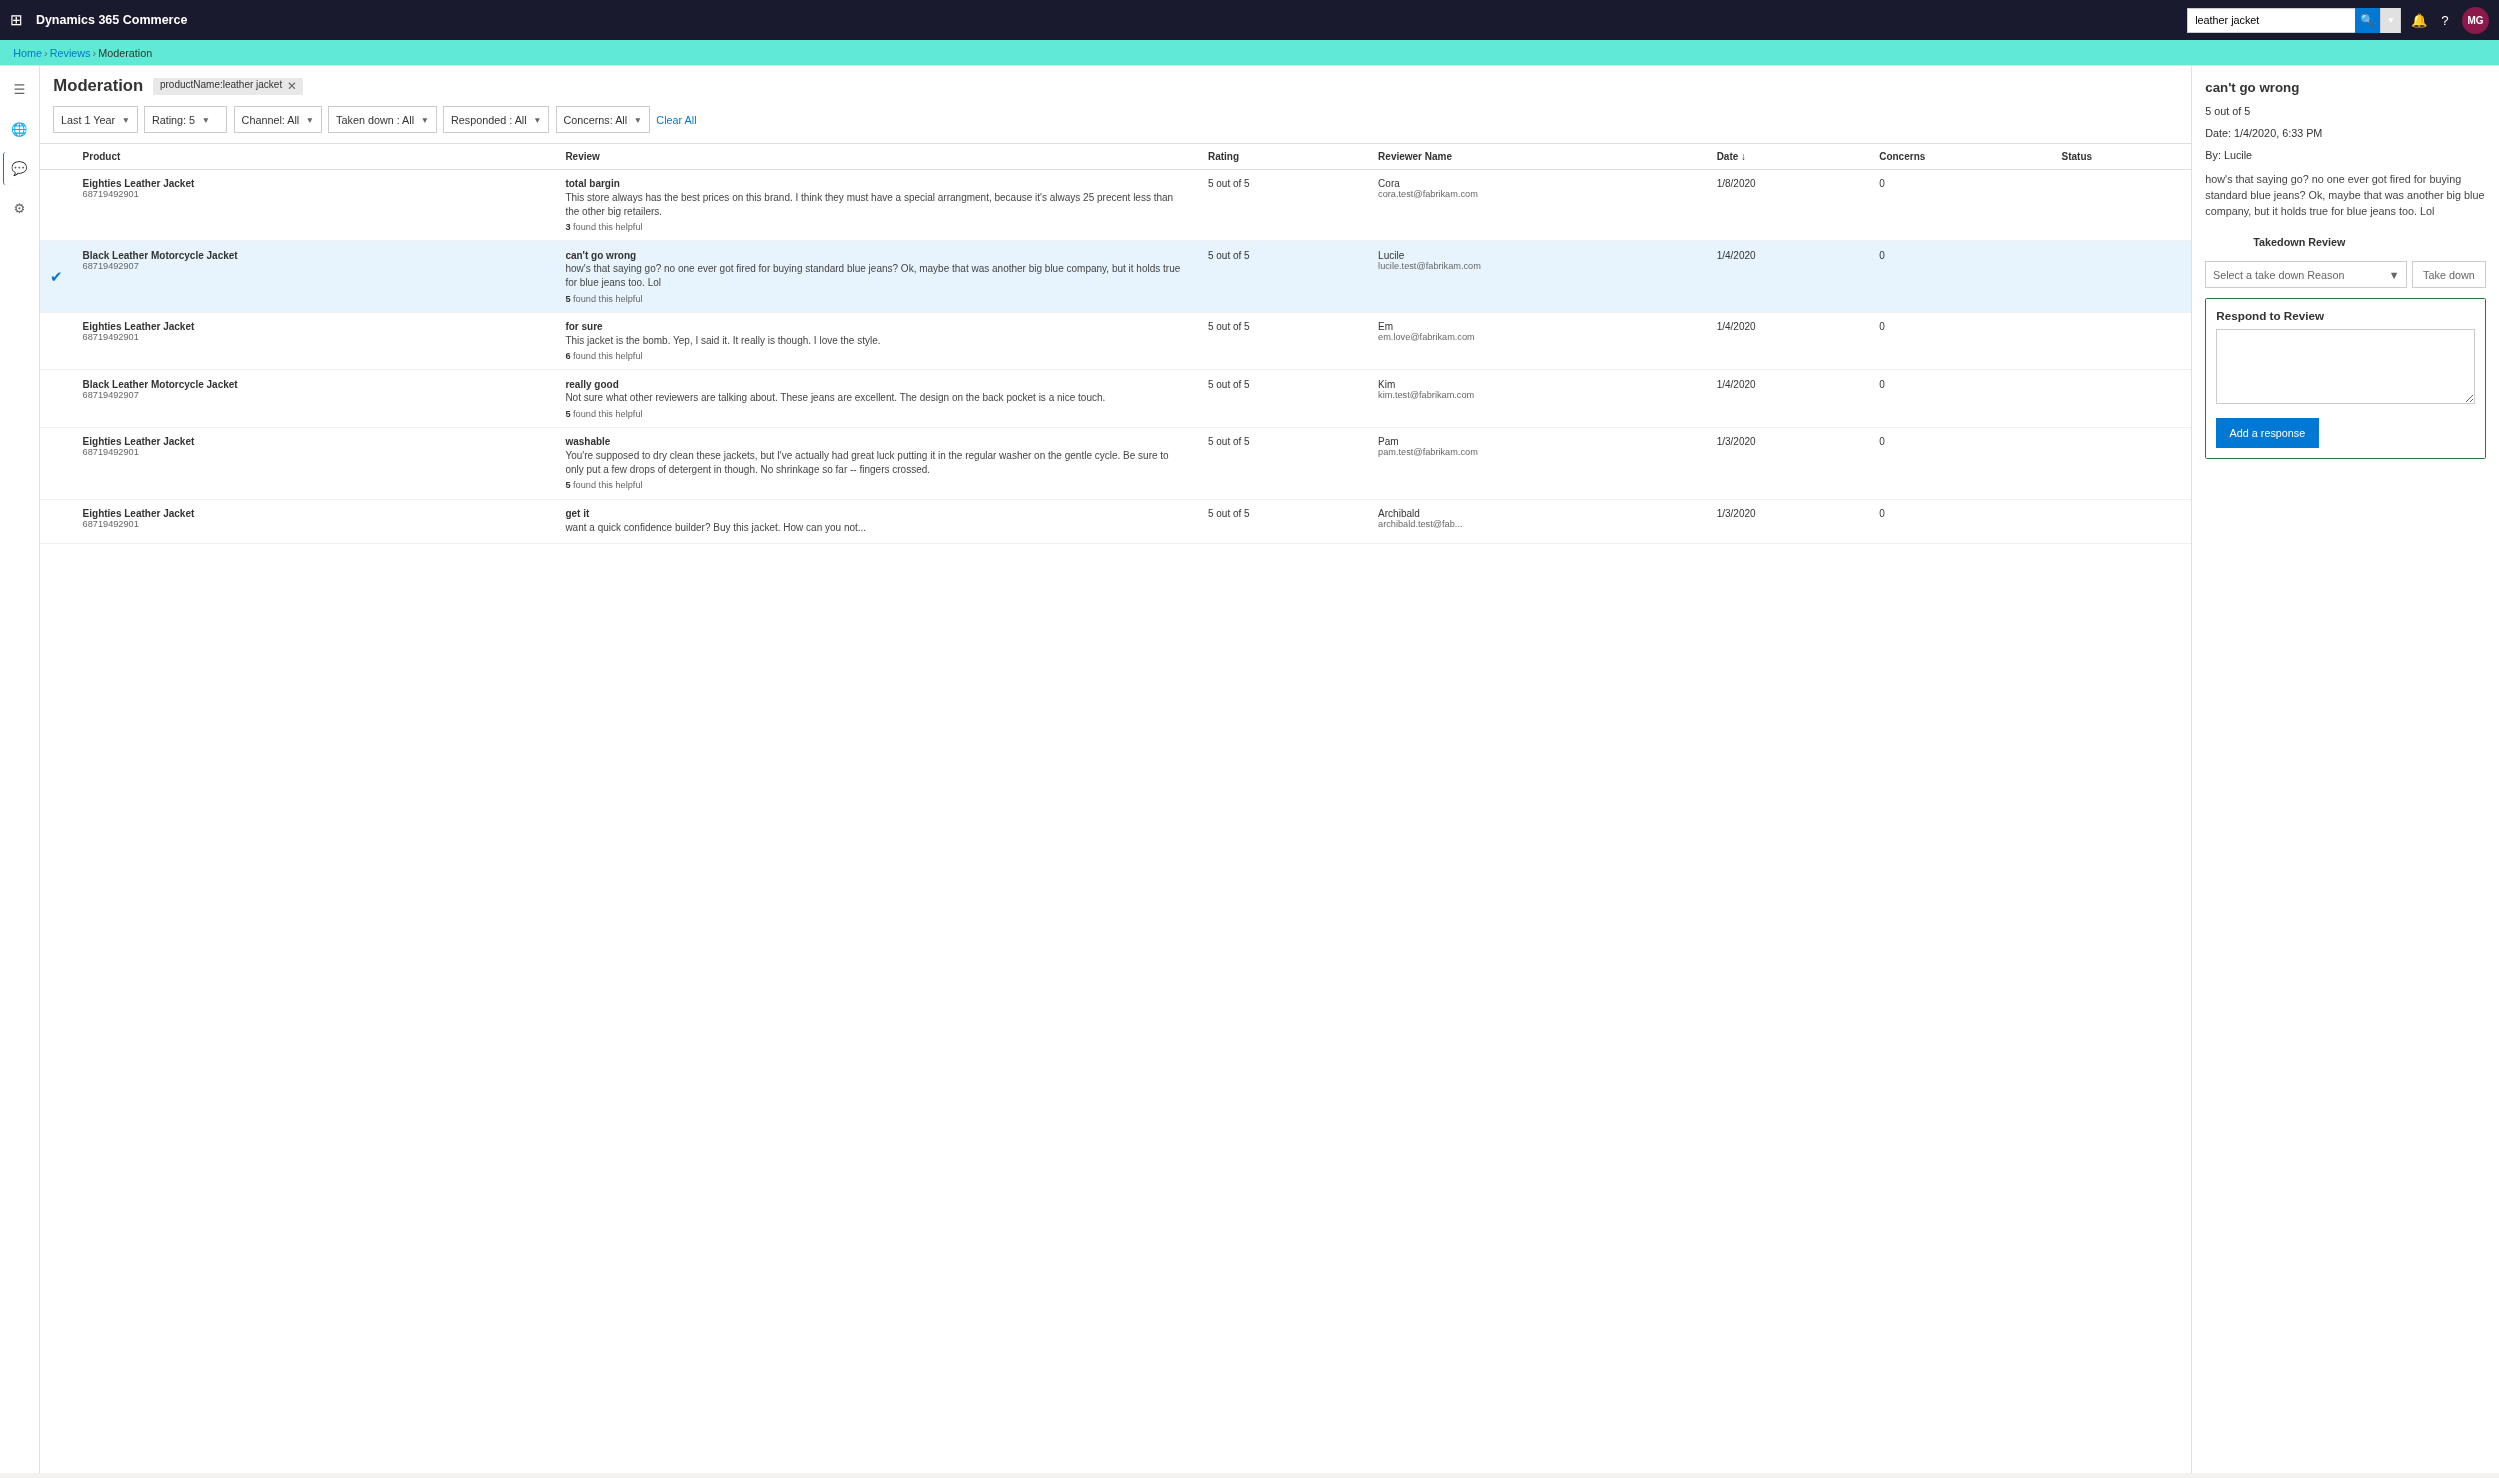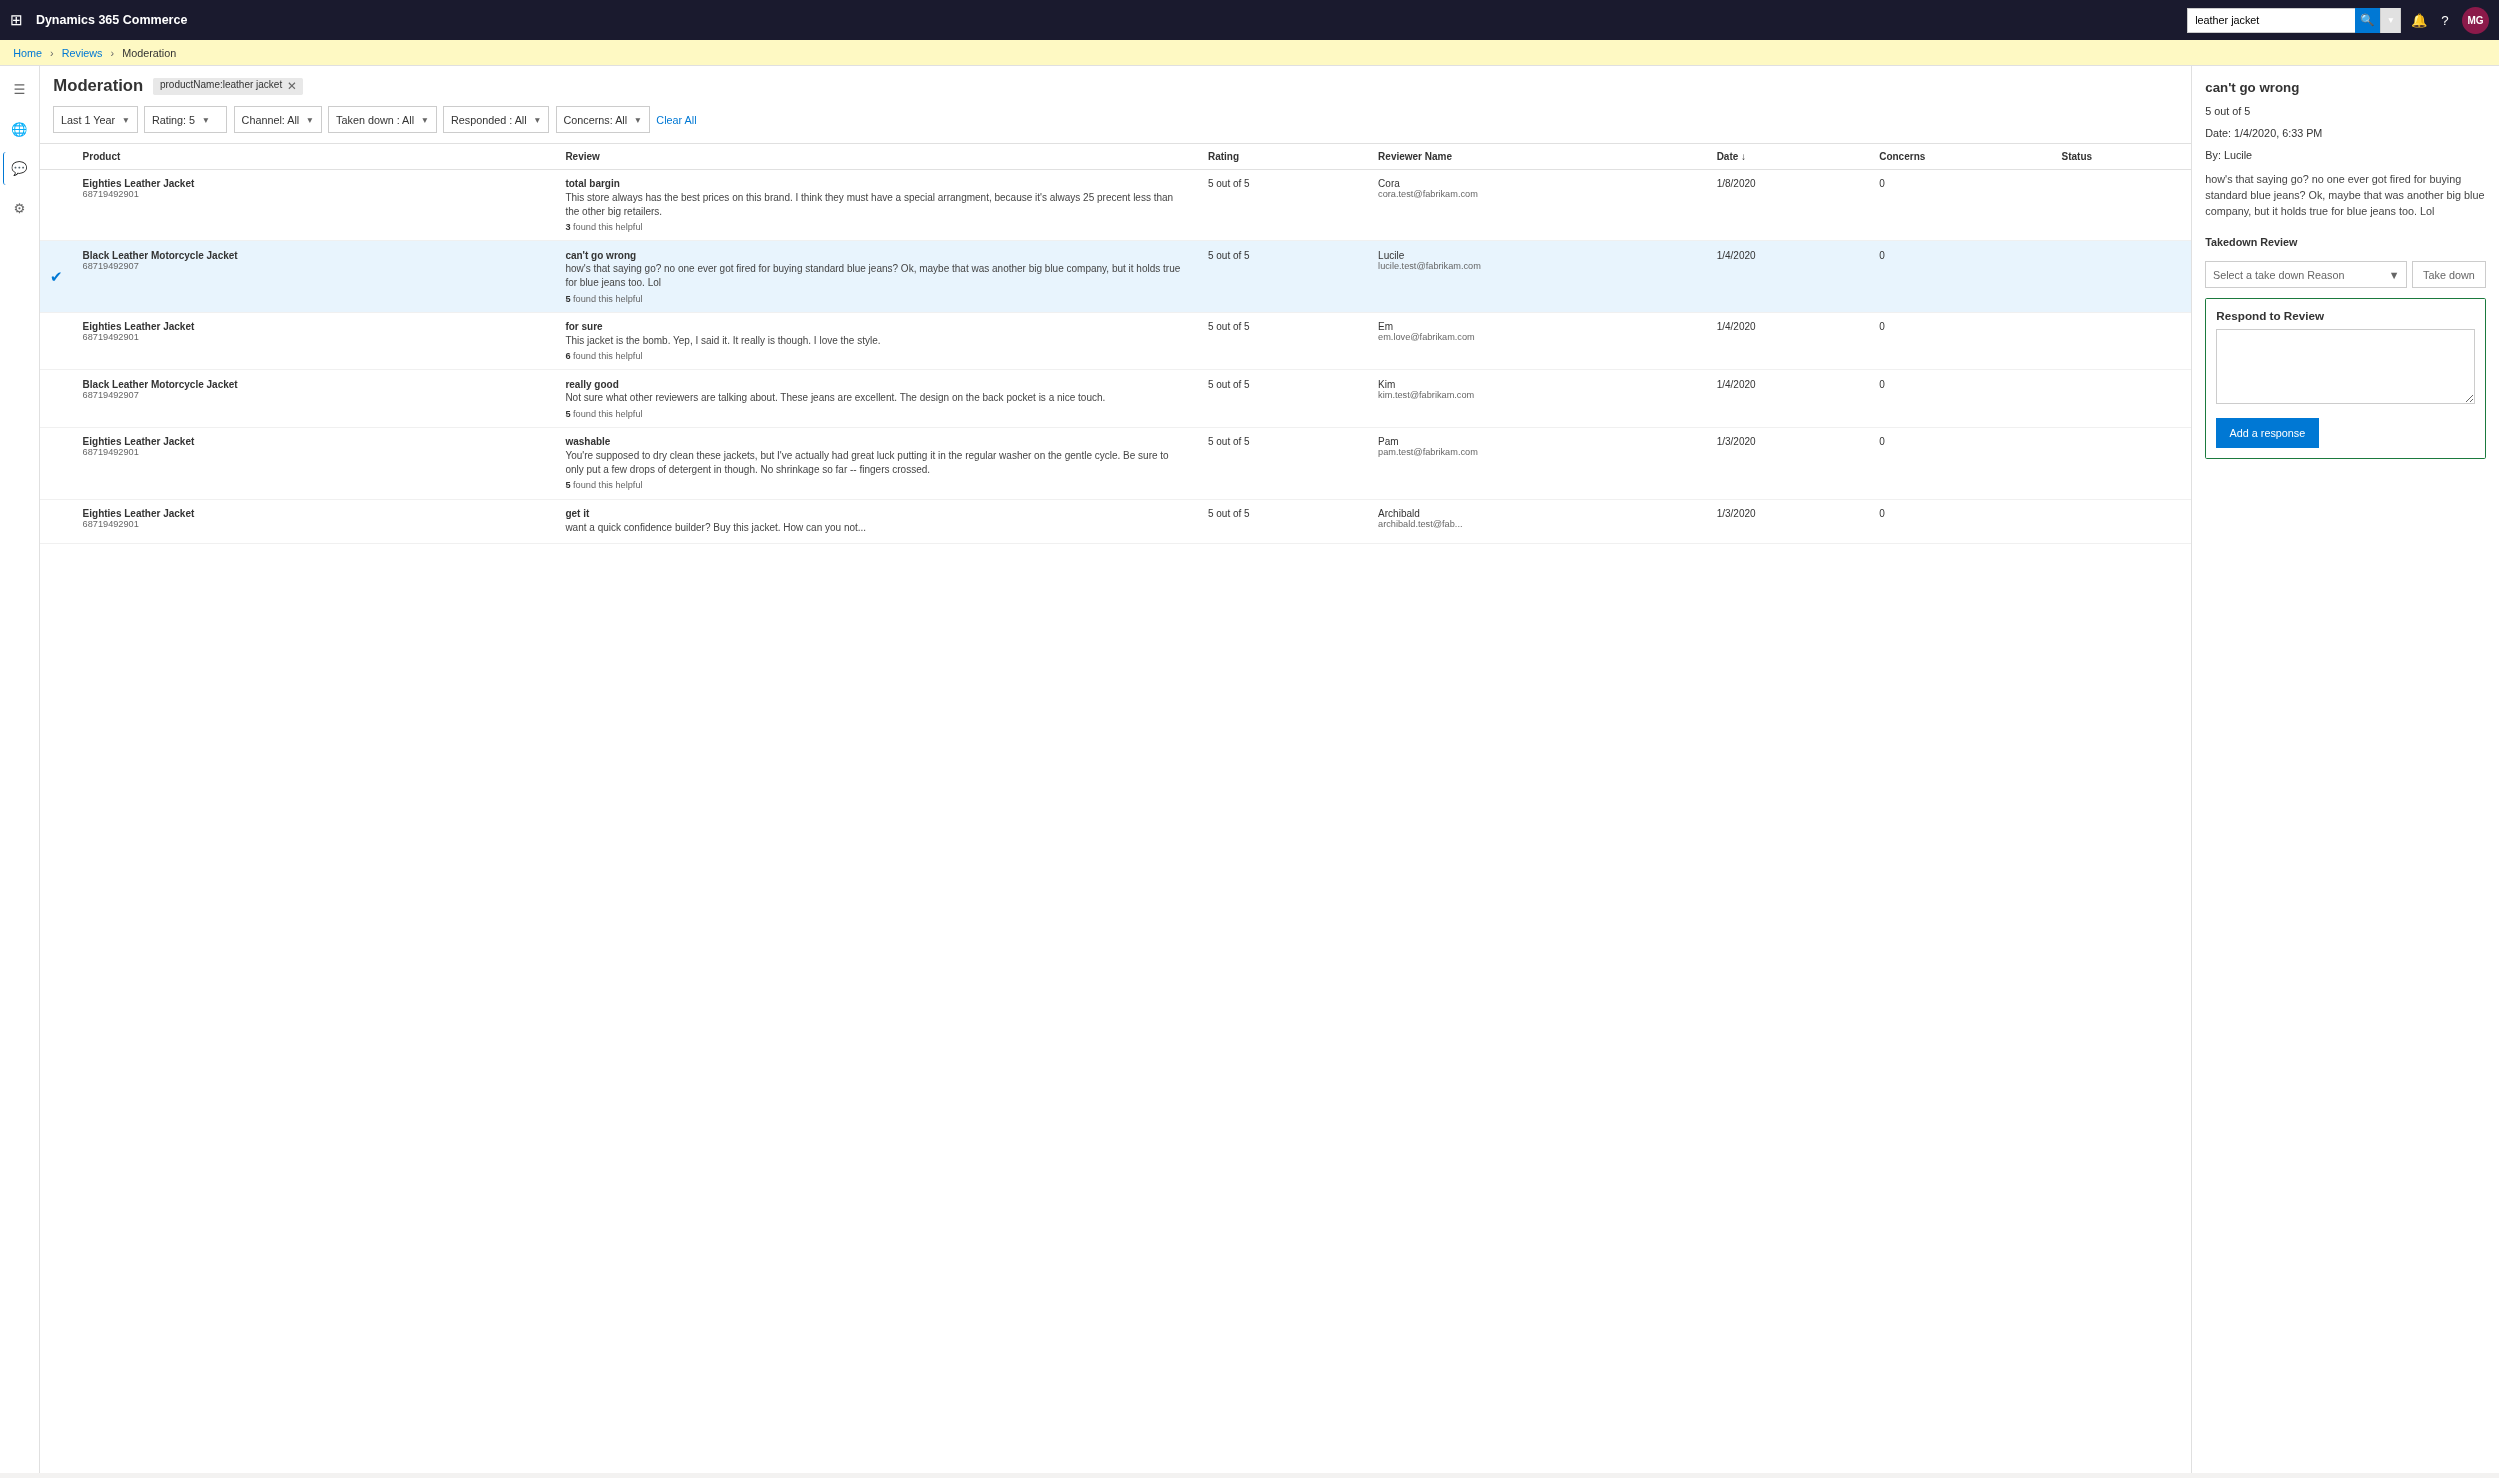--- a/index.html
+++ b/index.html
@@ -39,27 +39,27 @@
     }
     .search-box-top button {
       background: #0078d4; border: none; color: white; width: 25px; height: 25px; cursor: pointer; font-size: 11.7px;
     }
     .search-box-top .dropdown-arrow {
       background: #e1e1e1; border: none; border-left: 0.8px solid #ccc; width: 20px; height: 25px; cursor: pointer; font-size: 8.3px;
     }
 
     
     .breadcrumb {
-      background: #fef9c3;
+      background: #5eead4;
       padding: 6.7px 13.3px;
       font-size: 10.8px;
       border-bottom: 0.8px solid #e0e0e0;
       display: flex;
       align-items: center;
-      gap: 8px;
+      gap: 2px;
     }
     .breadcrumb a { color: #0078d4; text-decoration: none; }
     .breadcrumb-sep { color: #666; }
 
     
     .main-layout {
       display: flex;
       height: calc(100vh - 40px - 31px);
     }
 
@@ -176,21 +176,21 @@
       display: flex;
       flex-direction: column;
       gap: 10px;
     }
     .panel-review-title { font-size: 13.3px; font-weight: 600; color: #333; }
     .panel-rating { font-size: 10.8px; color: #333; }
     .panel-date { font-size: 10.8px; color: #333; }
     .panel-by { font-size: 10.8px; color: #333; }
     .panel-body { font-size: 10.8px; color: #444; line-height: 1.5; }
 
-    .section-label { font-size: 10.8px; font-weight: 600; color: #333; margin-top: 6.7px; }
+    .section-label { font-size: 10.8px; font-weight: 600; color: #333; margin-top: 6.7px; margin-left: 48px; }
 
     .takedown-row {
       display: flex; align-items: center; gap: 5px; margin-top: 3.3px;
     }
     .takedown-select {
       flex: 1;
       display: flex; align-items: center; justify-content: space-between;
       border: 0.8px solid #ccc; padding: 5px 6.7px; height: 27px; cursor: pointer;
       font-size: 10.8px; color: #666; background: white;
     }

